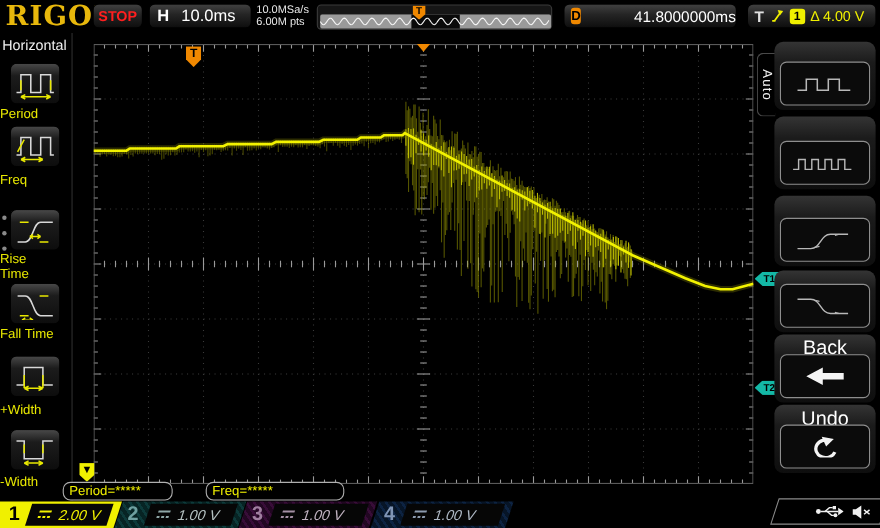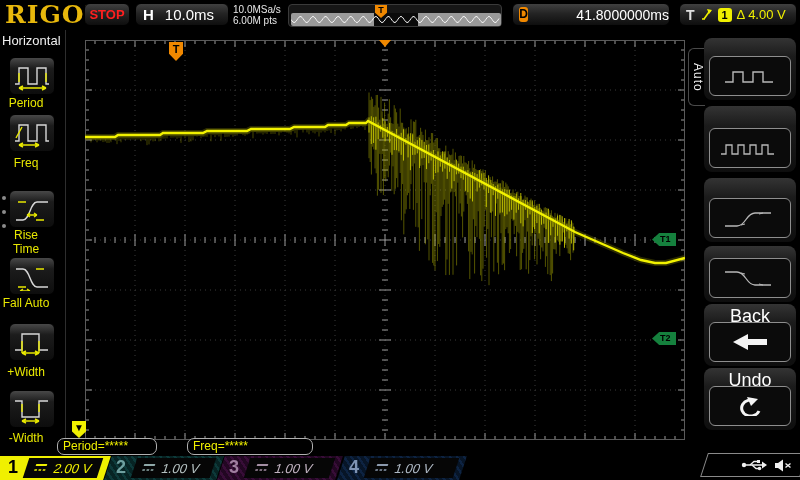--- a/index.html
+++ b/index.html
@@ -35,34 +35,34 @@
                  font-weight:bold; font-size:11px; text-align:center; line-height:14px; }
   .t-level { color:#f0f000; font-size:13px;text-align:right; }
 
   
   .left-menu { position:absolute; left:0; top:30px; width:66px; height:425px;
                border-right:1px solid #2e2e2e; }
   .lm-title { position:absolute; left:2px; top:3px; color:#f0f0f0; font-size:13px; }
   .mbtn { position:absolute; left:9px; width:46px; height:38px; border-radius:6px; cursor:pointer;
           border:1px solid #000; background:linear-gradient(180deg,#484848,#1c1c1c 30%,#0d0d0d);
           display:flex; align-items:center; justify-content:center; }
-  .mlabel { position:absolute; left:0; width:52px; text-align:center; color:#e8e800; font-size:12px; }
+  .mlabel { position:absolute; left:0; width:52px; text-align:left; color:#e8e800; font-size:12px; }
   .scroll-dot { position:absolute; left:2px; width:4px; height:4px; border-radius:50%; background:#8a8a8a; }
 
   
   .graticule { position:absolute; left:85px; top:40px; width:600px; height:400px; }
   .t-flag { position:absolute; left:84px; top:2px; width:14px; height:19px; background:#f08800;
             clip-path:polygon(0 0,100% 0,100% 62%,50% 100%,0 62%); cursor:grab;
             color:#000; font-size:11px; font-weight:bold; text-align:center; line-height:14px; }
   .t-pos-tri { position:absolute; left:294px; top:0; width:0; height:0;
                border-left:6px solid transparent; border-right:6px solid transparent;
                border-top:7px solid #f08800; }
-  .ttag { position:absolute; left:652px; width:24px; height:13px; background:#15803d; cursor:grab;
+  .ttag { position:absolute; left:686px; width:24px; height:13px; background:#14b8a6; cursor:grab;
           clip-path:polygon(30% 0,100% 0,100% 100%,30% 100%,0 50%);
-          color:#000; font-size:9px; font-weight:bold; line-height:13px; padding-left:8px; }
+          color:#000; font-size:9px; font-weight:bold; line-height:13px; padding-left:8px;margin-top:14px; }
   .ch1-flag { position:absolute; left:72px; top:421px; width:14px; height:17px; background:#f0f000;
               clip-path:polygon(0 0,100% 0,100% 62%,50% 100%,0 62%); cursor:grab;
               color:#000; font-size:10px; font-weight:bold; text-align:center; line-height:13px; }
 
   
   .auto-tab { position:absolute; left:688px; top:48px; width:17px; height:58px;
               border:1px solid #4a4a4a; border-right:none; border-radius:6px 0 0 6px;
               color:#f0f0f0; font-size:12px; writing-mode:vertical-rl; text-align:center;
               letter-spacing:1px; }
   .softkey { position:absolute; left:704px; width:92px; border-radius:8px; cursor:pointer;
@@ -173,21 +173,21 @@
     </div>
     <div class="mlabel" style="top:198px">Rise Time</div>
 
     <div class="mbtn" style="top:227px">
       <svg width="40" height="30">
         <path d="M4,8 h7 c7,0 7,18 14,18 h11" stroke="#d8d8d8" stroke-width="1.4" fill="none"></path>
         <path d="M6,26 h8 M24,8 h8" stroke="#e8e800" stroke-width="1.4"></path>
         <path d="M8,30 h10 M8,30 l3,-2 M8,30 l3,2 M18,30 l-3,-2 M18,30 l-3,2" stroke="#e8e800" stroke-width="1.3" fill="none"></path>
       </svg>
     </div>
-    <div class="mlabel" style="top:266px">Fall Auto</div>
+    <div class="mlabel" style="top:266px">Fall Time</div>
 
     <div class="mbtn" style="top:293px">
       <svg width="40" height="30">
         <path d="M3,23 h7 V7 h17 v16 h9" stroke="#d8d8d8" stroke-width="1.4" fill="none"></path>
         <path d="M10,14 v12 M27,14 v12" stroke="#e8e800" stroke-width="1.4"></path>
         <path d="M10,26 h17 M10,26 l4,-2 M10,26 l4,2 M27,26 l-4,-2 M27,26 l-4,2" stroke="#e8e800" stroke-width="1.4" fill="none"></path>
       </svg>
     </div>
     <div class="mlabel" style="top:335px">+Width</div>
 

